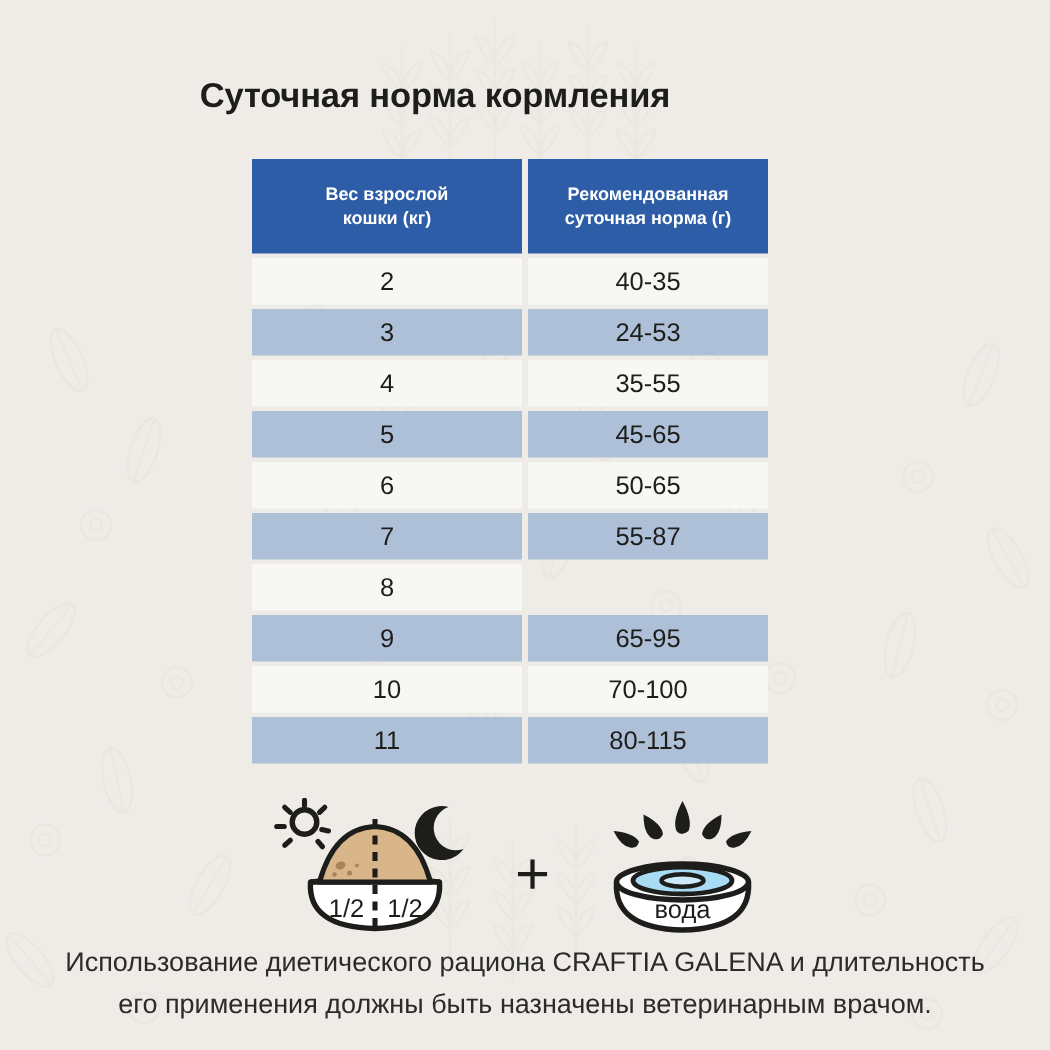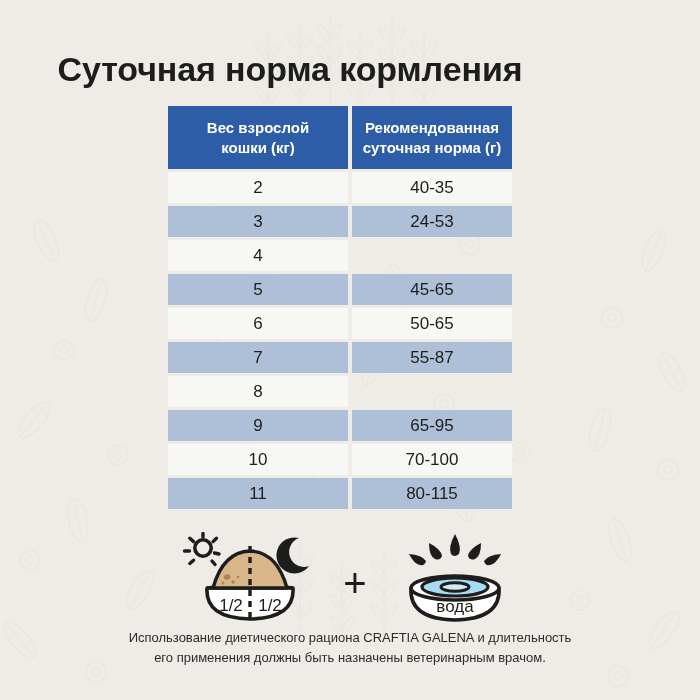--- a/index.html
+++ b/index.html
@@ -32,21 +32,21 @@
     height: 700px;
   }
 
   
   #title {
     position: absolute;
     top: 50px;
     left: 0;
     width: 580px;
     text-align: center;
-    font-size: 34px;
+    font-size: 23px;
     font-weight: bold;
     color: #1d1d1b;
     letter-spacing: -0.1px;
   }
 
   
   #nutrition-table {
     position: absolute;
     left: 168px;
     top: 106px;
@@ -65,21 +65,21 @@
     text-align: center;
   }
   .col-a { width: 180px; }
   .col-gap { width: 4px; }
   .col-b { width: 160px; }
 
   
   #table-header .tcell {
     background: #2d5da6;
     color: #ffffff;
-    font-size: 15px;
+    font-size: 12px;
     font-weight: bold;
     line-height: 1.32;
     height: 63px;
     padding: 0 6px;
   }
   #table-header { margin-bottom: 3px; }
 
   
   .body-row .tcell {
     height: 31px;
@@ -112,21 +112,21 @@
     font-family: "Liberation Sans", sans-serif;
   }
 
   
   #footer-note {
     position: absolute;
     top: 628px;
     left: 0;
     width: 700px;
     text-align: center;
-    font-size: 13px;
+    font-size: 18px;
     line-height: 1.55;
     color: #2b2b28;
   }
   #footer-note .fline { display: block; }
 </style>
 </head>
 <body>
 
 <svg id="watermark" viewBox="0 0 700 700" width="700" height="700" aria-hidden="true">
   <defs>
@@ -230,20 +230,21 @@
       <div class="tcell col-b">40-35</div>
     </div>
     <div class="trow body-row even">
       <div class="tcell col-a">3</div>
       <div class="col-gap"></div>
       <div class="tcell col-b">24-53</div>
     </div>
     <div class="trow body-row odd">
       <div class="tcell col-a">4</div>
       <div class="col-gap"></div>
+      <div class="tcell col-b">35-55</div>
     </div>
     <div class="trow body-row even">
       <div class="tcell col-a">5</div>
       <div class="col-gap"></div>
       <div class="tcell col-b">45-65</div>
     </div>
     <div class="trow body-row odd">
       <div class="tcell col-a">6</div>
       <div class="col-gap"></div>
       <div class="tcell col-b">50-65</div>

